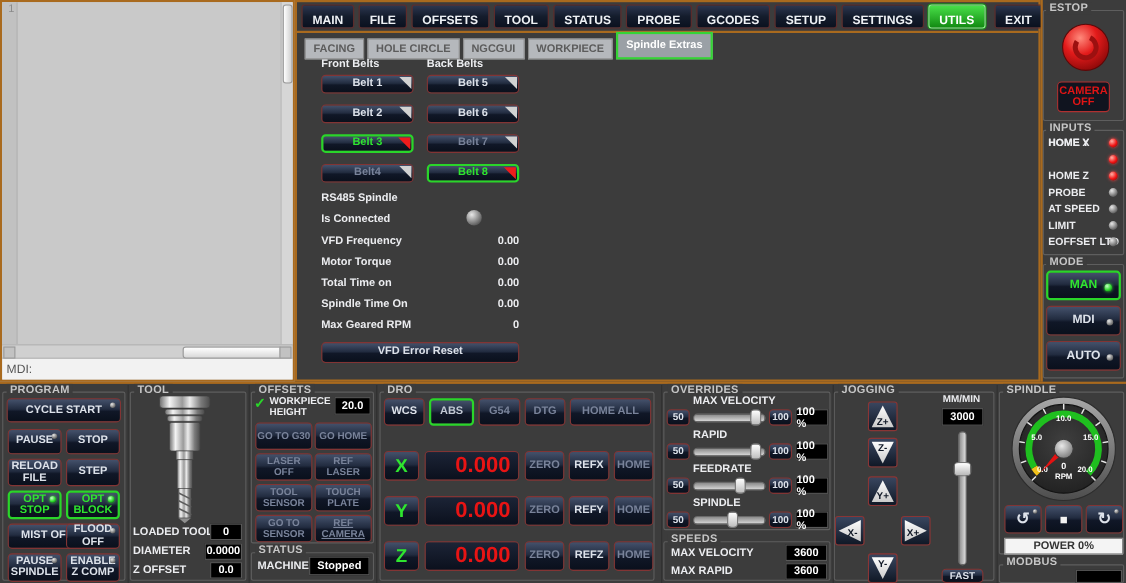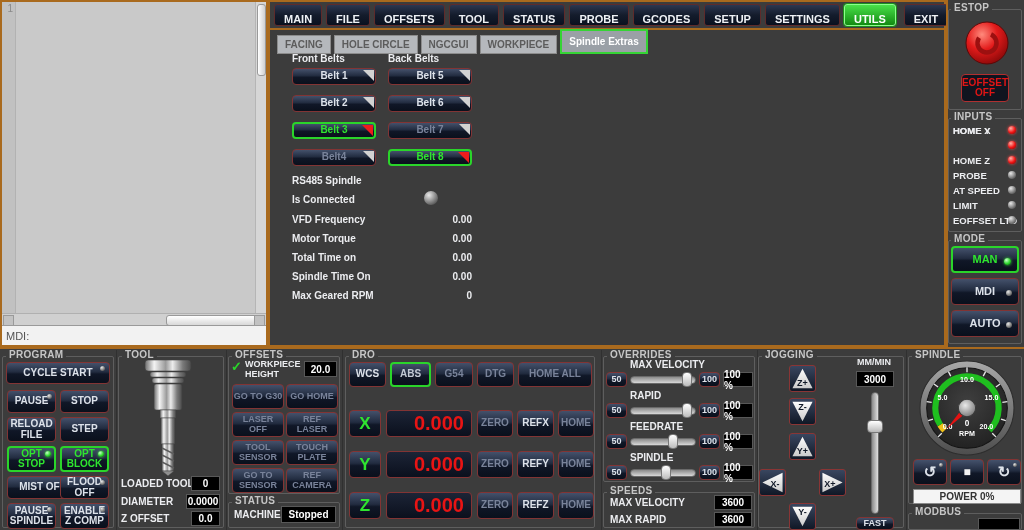--- a/index.html
+++ b/index.html
@@ -218,38 +218,41 @@
   <span class="wlbl" style="left:412px;top:214px;width:60px;text-align:right;">0.00</span>
   <span class="wlbl" style="left:292px;top:233px;">Motor Torque</span>
   <span class="wlbl" style="left:412px;top:233px;width:60px;text-align:right;">0.00</span>
   <span class="wlbl" style="left:292px;top:252px;">Total Time on</span>
   <span class="wlbl" style="left:412px;top:252px;width:60px;text-align:right;">0.00</span>
   <span class="wlbl" style="left:292px;top:271px;">Spindle Time On</span>
   <span class="wlbl" style="left:412px;top:271px;width:60px;text-align:right;">0.00</span>
   <span class="wlbl" style="left:292px;top:290px;">Max Geared RPM</span>
   <span class="wlbl" style="left:412px;top:290px;width:60px;text-align:right;">0</span>
 
+  <div class="btn" style="left:292px;top:311px;width:180px;height:19px;">
+    <span class="lbl">VFD Error Reset</span>
+    </div>
 
   <div class="sep" style="left:946px;top:0;width:2px;height:347px;background:#a96a1e;"></div>
 
   <span class="gtitle" style="left:951px;top:2px;">ESTOP</span>
   <div class="grp" style="left:948px;top:9px;width:74px;height:101px;"></div>
   <svg class="abs" style="left:965px;top:21px;" width="44" height="44">
     <defs>
       <radialGradient id="eg" cx="38%" cy="30%" r="80%">
         <stop offset="0%" stop-color="#ff8a7c"></stop>
           <stop offset="45%" stop-color="#e31b1b"></stop>
           <stop offset="100%" stop-color="#7e0606"></stop>
       </radialGradient>
     </defs>
     <circle cx="22" cy="22" r="21" fill="url(#eg)" stroke="#5c0808" stroke-width="1"></circle>
     <circle cx="22" cy="22" r="9.5" fill="none" stroke="#9c1010" stroke-width="4.5" stroke-dasharray="46 14" transform="rotate(-65 22 22)"></circle>
   </svg>
   <div class="btn" style="left:961px;top:74px;width:48px;height:28px;border-color:#b03030;background:#10141f;color:#e01515;font-size:10px;">
-    <span class="lbl">EOFFSET OFF</span>
+    <span class="lbl">CAMERA OFF</span>
     </div>
 
   <span class="gtitle" style="left:951px;top:111px;">INPUTS</span>
   <div class="grp" style="left:948px;top:118px;width:74px;height:114px;"></div>
   <span class="wlbl" style="left:953px;top:125px;font-size:9.5px;">HOME X</span>
   <span class="led on" style="left:1008px;top:126px;width:8px;height:8px;"></span>
   <span class="wlbl" style="left:953px;top:125px;font-size:9.5px;">HOME Y</span>
   <span class="led on" style="left:1008px;top:141px;width:8px;height:8px;"></span>
   <span class="wlbl" style="left:953px;top:155px;font-size:9.5px;">HOME Z</span>
   <span class="led on" style="left:1008px;top:156px;width:8px;height:8px;"></span>
@@ -378,21 +381,21 @@
     </div>
   <div class="btn dim" style="left:232px;top:440px;width:52px;height:25px;font-size:9px;">
       <span class="lbl">TOOL SENSOR</span>
     </div>
   <div class="btn dim" style="left:286px;top:440px;width:52px;height:25px;font-size:9px;">
       <span class="lbl">TOUCH PLATE</span>
     </div>
   <div class="btn dim" style="left:232px;top:468px;width:52px;height:25px;font-size:9px;">
       <span class="lbl">GO TO SENSOR</span>
     </div>
-  <div class="btn dim" style="left:286px;top:468px;width:52px;height:25px;font-size:9px;">
+  <div class="btn dim" style="left:286px;top:468px;width:52px;height:25px;font-size:9px;text-decoration:underline;">
       <span class="lbl">REF CAMERA</span>
     </div>
 
   <span class="gtitle" style="left:232px;top:495px;">STATUS</span>
   <div class="grp" style="left:228px;top:502px;width:112px;height:26px;"></div>
   <span class="wlbl" style="left:234px;top:509px;">MACHINE</span>
   <div class="valbox" style="left:281px;top:506px;width:55px;height:17px;">Stopped</div>
 
   <span class="gtitle" style="left:349px;top:349px;">DRO</span>
   <div class="grp" style="left:345px;top:356px;width:250px;height:172px;"></div>

